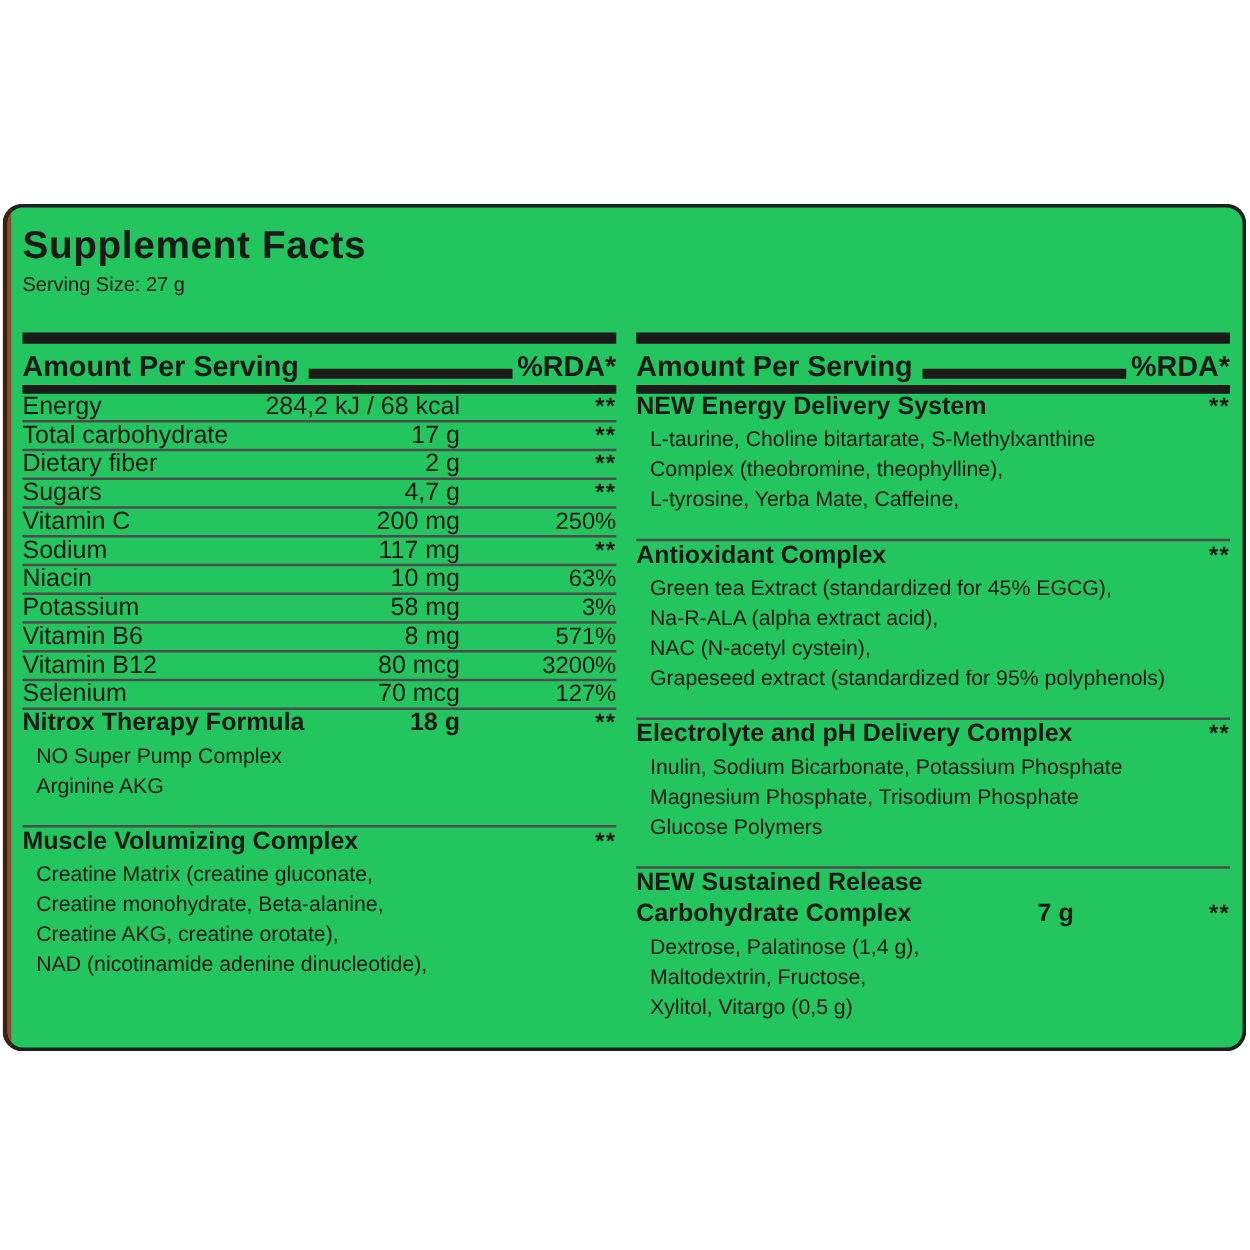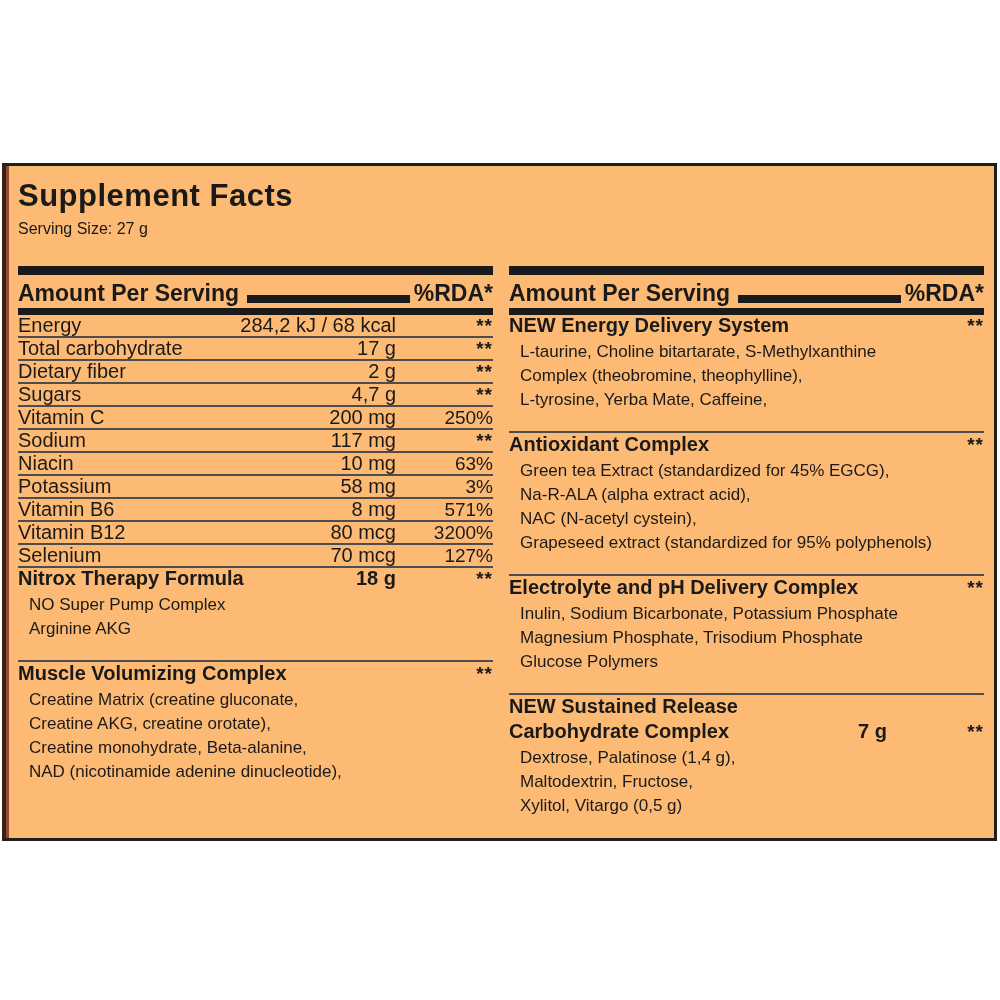--- a/index.html
+++ b/index.html
@@ -2,45 +2,46 @@
 <html><head>
 <meta charset="utf-8">
 <style>
   * { margin:0; padding:0; box-sizing:border-box; }
   html,body { width:1000px; height:1000px; background:#ffffff;
     font-family:"Liberation Sans", sans-serif; color:#1a1a1a; }
   .canvas { position:relative; width:1000px; height:1000px; background:#fff; }
 
   .label-box {
     position:absolute; left:2px; top:163px; width:995px; height:678px;
-    background:#fdba74;
+    background:#22c55e;
     border-top:3px solid #1f1f1f;
     border-right:3px solid #1f1f1f;
     border-bottom:3px solid #1f1f1f;
     border-left:4px solid #3a2113;
     overflow:hidden;
+    border-radius:16px;
   }
   .brown-strip { position:absolute; left:0; top:0; bottom:0; width:3px;
     background:#8a4c2c; }
 
   .content { position:absolute; left:3px; top:0; right:0; bottom:0; padding:10px 10px 0 9px; }
 
   .title { font-size:31px; font-weight:bold; letter-spacing:0.5px; line-height:34px; margin-top:3px; }
   .serving { font-size:16px; line-height:31px; }
 
   .columns { display:flex; gap:16px; margin-top:22px; }
   .col { flex:1 1 0; min-width:0; }
 
   .head-bar { height:9px; background:#1a1a1a; margin-bottom:5px; }
   .head-row { display:flex; align-items:flex-end; border-bottom:7px solid #1a1a1a; padding-bottom:1px; }
   .head-amount { font-size:23px; font-weight:bold; white-space:nowrap; }
   .head-filler { flex:1 1 auto; height:8px; background:#1a1a1a; margin:0 4px 4px 8px; }
   .head-rda { font-size:23px; font-weight:bold; white-space:nowrap; }
 
-  .row { display:flex; align-items:baseline; font-size:20px; line-height:21px; }
+  .row { display:flex; align-items:baseline; font-size:20px; line-height:21px;gap:28px; }
   .nrow { border-bottom:2px solid #4d4d4d; padding-bottom:0; height:23px; }
   .n-name { flex:1 1 auto; min-width:0; white-space:nowrap; }
   .n-amount { flex:0 0 190px; text-align:right; white-space:nowrap; }
   .n-rda { flex:0 0 97px; text-align:right; white-space:nowrap; font-size:19px; }
   .stars { font-weight:bold; letter-spacing:1px; }
 
   .grp-head { height:25px; }
   .bold { font-weight:bold; }
   .ing { font-size:17px; line-height:24px; padding-left:11px; white-space:nowrap; }
   .grp.u { border-bottom:2px solid #4d4d4d; }
@@ -137,22 +138,22 @@
             <div class="ing">Arginine AKG</div>
           </div>
 
           <div class="grp">
             <div class="row grp-head">
               <span class="n-name bold">Muscle Volumizing Complex</span>
               <span class="n-amount bold"></span>
               <span class="n-rda stars">**</span>
             </div>
             <div class="ing">Creatine Matrix (creatine gluconate,</div>
+            <div class="ing">Creatine monohydrate, Beta-alanine,</div>
             <div class="ing">Creatine AKG, creatine orotate),</div>
-            <div class="ing">Creatine monohydrate, Beta-alanine,</div>
             <div class="ing">NAD (nicotinamide adenine dinucleotide),</div>
           </div>
         </div>
 
         <div class="col">
           <div class="head-bar"></div>
           <div class="head-row">
             <span class="head-amount">Amount Per Serving</span>
             <span class="head-filler"></span>
             <span class="head-rda">%RDA*</span>

